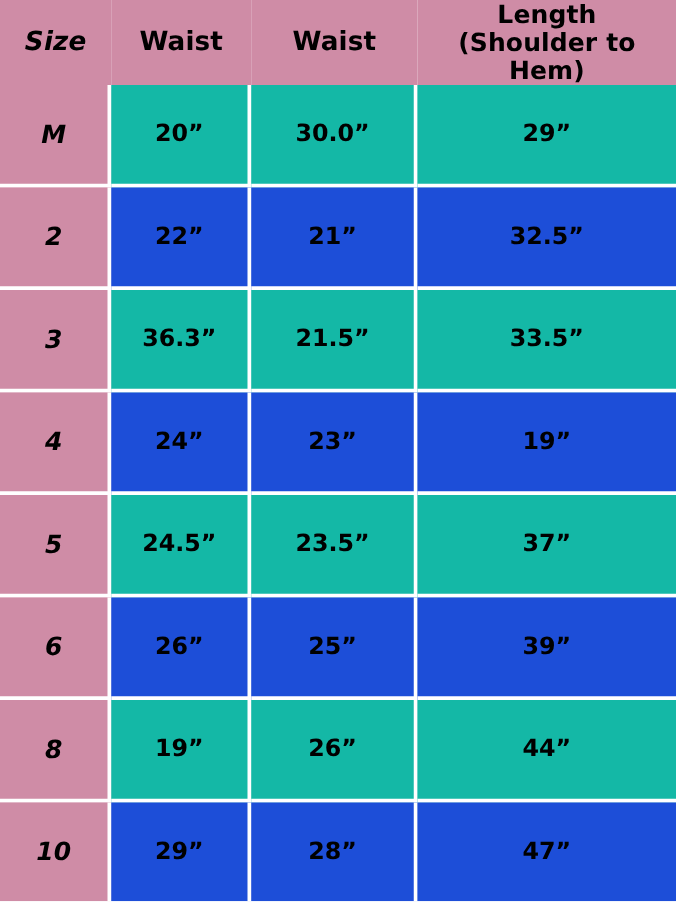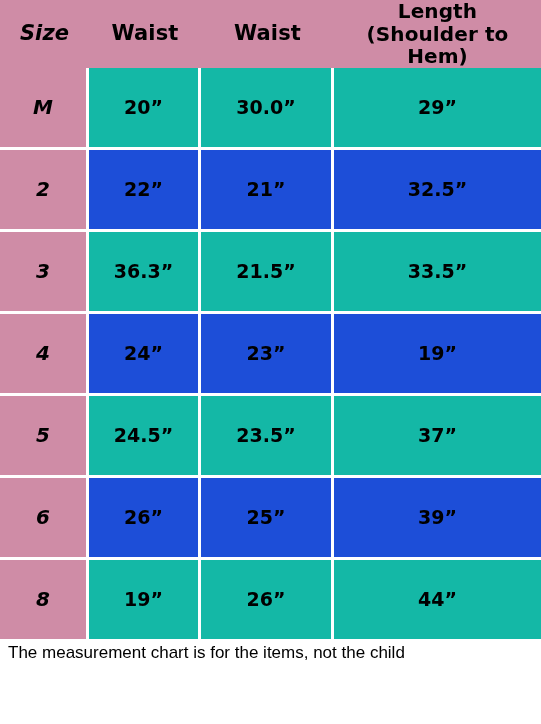--- a/index.html
+++ b/index.html
@@ -157,18 +157,24 @@
           <td class="col-chest cell-data">26”</td>
           <td class="col-waist cell-data">25”</td>
           <td class="col-length cell-data">39”</td>
         </tr>
         <tr class="data-row row-dark">
           <td class="col-size cell-size">8</td>
           <td class="col-chest cell-data">19”</td>
           <td class="col-waist cell-data">26”</td>
           <td class="col-length cell-data">44”</td>
         </tr>
+        <tr class="data-row row-light">
+          <td class="col-size cell-size">10</td>
+          <td class="col-chest cell-data">29”</td>
+          <td class="col-waist cell-data">28”</td>
+          <td class="col-length cell-data">47”</td>
+        </tr>
       </tbody>
   </table>
 
   <div class="chart-note">The measurement chart is for the items, not the child</div>
 
 </div>
 
 </body></html>

